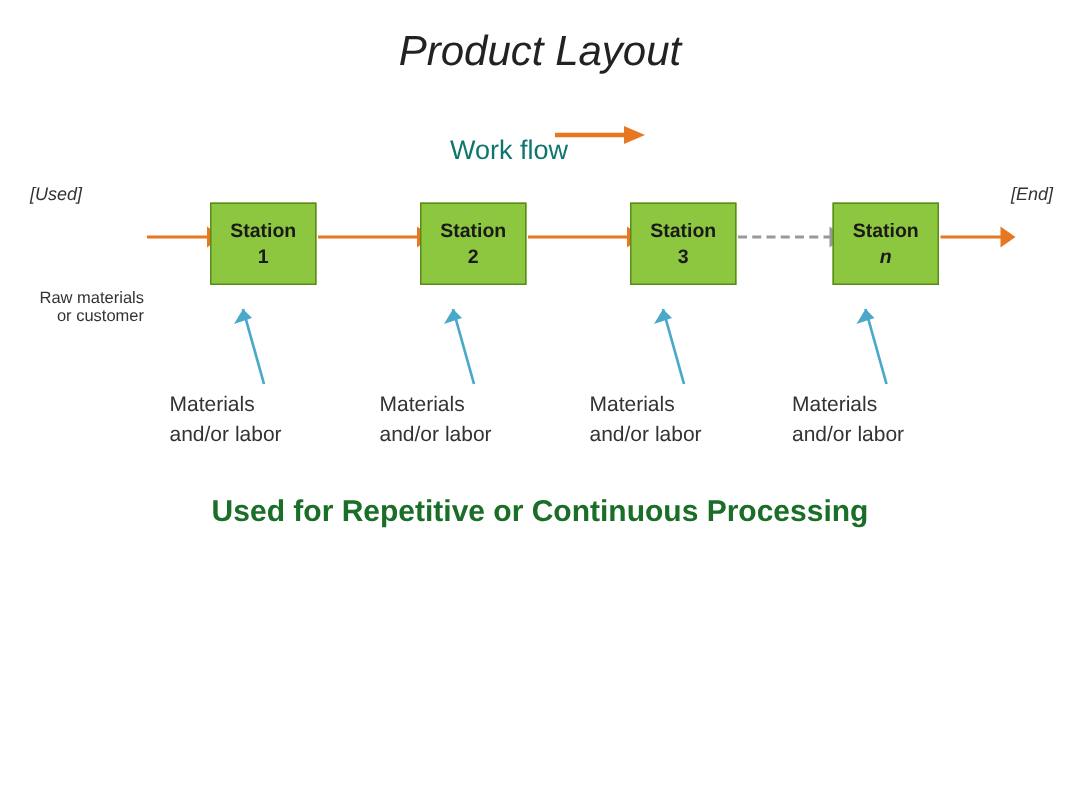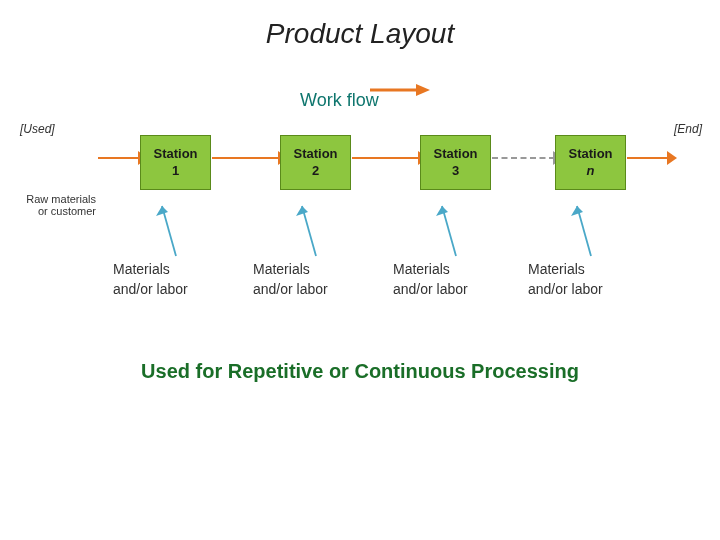--- a/index.html
+++ b/index.html
@@ -190,21 +190,20 @@
       top: 118px;
       pointer-events: none;
     }
 
     
     .subtitle {
       text-align: center;
       font-size: 20px;
       color: #1a6e28;
       font-weight: bold;
-      margin-top: 30px;
     }
 
     .materials-block {
       position: absolute;
       text-align: left;
       font-size: 14px;
       color: #333;
       line-height: 1.4;
     }
   </style>

